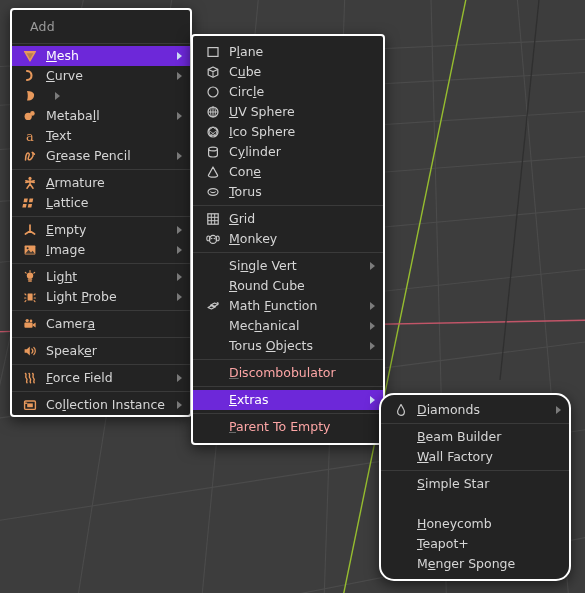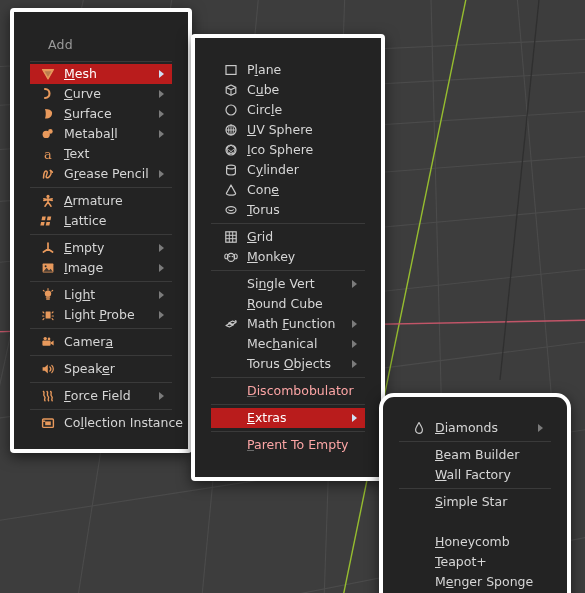--- a/index.html
+++ b/index.html
@@ -23,24 +23,24 @@
     inset: 0;
     background: #3d3d3d;
     overflow: hidden;
   }
   #viewport svg { display: block; width: 585px; height: 593px; }
 
   
   .menu {
     position: absolute;
     background: #232323;
-    border: 4px solid #ffffff;
+    border: 2px solid #ffffff;
     border-radius: 4px;
     box-shadow: 0 4px 14px rgba(0,0,0,0.55);
-    padding: 16px;
+    padding: 0;
     box-sizing: border-box;
   }
 
   .menu-title {
     color: #9a9a9a;
     font-size: 12.5px;
     padding: 9px 0 9px 18px;
     letter-spacing: 0.2px;
     user-select: none;
   }
@@ -55,21 +55,21 @@
   .row {
     position: relative;
     display: flex;
     align-items: center;
     height: 20px;
     padding: 0 6px 0 8px;
     box-sizing: border-box;
     cursor: default;
     user-select: none;
   }
-  .row.highlight { background: #b91c1c; }
+  .row.highlight { background: #6d28d9; }
   .row.disabled .label { color: #fca5a5; }
   .row.disabled .label u { text-decoration-color: #6a6a6a; }
 
   .icon {
     width: 20px;
     min-width: 20px;
     height: 16px;
     display: flex;
     align-items: center;
     justify-content: center;
@@ -178,21 +178,20 @@
           <span class="arrow">
             <i></i>
           </span>
         </div>
         <div class="row">
           <span class="icon">
             <svg width="16" height="16" viewBox="0 0 16 16">
               <path d="M5 3 C9 3 11 4 12 6 C12.5 9 11 12 7 12.5 L5 12.5 C6 9.5 6 6 5 3 Z" fill="#e8995c"></path>
             </svg>
           </span>
-          <span class="label"><u>S</u>urface</span>
           <span class="arrow">
             <i></i>
           </span>
         </div>
         <div class="row">
           <span class="icon">
             <svg width="16" height="16" viewBox="0 0 16 16">
               <circle cx="6.2" cy="8.4" r="3.6" fill="#e8995c"></circle>
               <circle cx="10.4" cy="5.4" r="2.3" fill="#e8995c"></circle>
             </svg>

